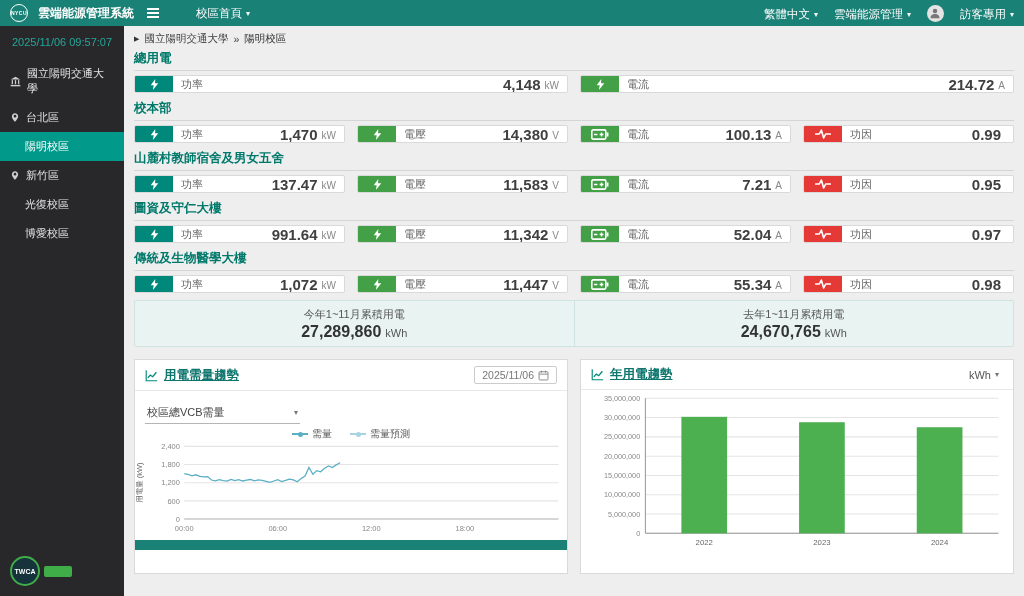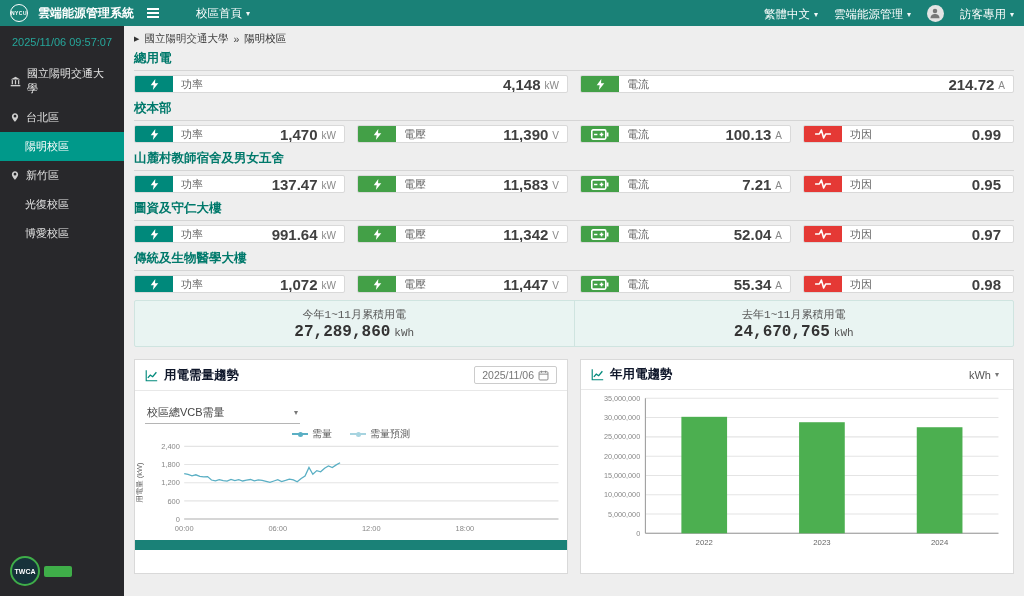--- a/index.html
+++ b/index.html
@@ -49,32 +49,32 @@
   .metric-section { margin-bottom:7px; }
   .cards { display:flex; gap:12px; }
   .card { flex:1; background:#fff; border:1px solid #d9d9d9; border-radius:2px; height:18px;
     display:flex; align-items:center; overflow:hidden; }
   .card-icon { width:38px; height:100%; display:flex; align-items:center; justify-content:center; flex-shrink:0; }
   .card-label { font-size:11px; color:#666; margin-left:8px; white-space:nowrap; }
   .card-value { margin-left:auto; font-size:15px; font-weight:bold; color:#404040; white-space:nowrap; }
   .card-unit { font-size:10px; color:#888; margin:2px 8px 0 4px; }
 
   .summary { display:flex; background:#e9f4f2; border:1px solid #cfe4e0; border-radius:2px; margin:2px 0 12px; }
-  .summary-half { flex:1; text-align:center; padding:6px 0 5px;font-family:Liberation Mono, monospace; }
+  .summary-half { flex:1; text-align:center; padding:6px 0 5px; }
   .summary-half.right { border-left:1px solid #cfe4e0; }
   .summary-label { font-size:11px; color:#555; }
   .summary-value { font-size:16px; font-weight:bold; color:#333; margin-top:1px; }
   .summary-unit { font-size:11px; font-weight:normal; color:#555; margin-left:4px; }
 
   
   .charts { display:flex; gap:12px; height:215px; }
   .chart-card { flex:1; background:#fff; border:1px solid #d9d9d9; display:flex; flex-direction:column; }
   .chart-header { display:flex; align-items:center; gap:6px; padding:6px 10px;
     border-bottom:1px solid #e8e8e8; }
-  .chart-title { color:#0f172a; font-weight:bold; font-size:12.5px; }
+  .chart-title { color:#0f766e; font-weight:bold; font-size:12.5px;text-decoration:underline; }
   .chart-icon { display:flex; align-items:center; }
   .date-box { margin-left:auto; border:1px solid #ccc; border-radius:2px; font-size:10.5px;
     color:#777; padding:2px 7px; display:flex; align-items:center; gap:4px; cursor:pointer; }
   .unit-select { margin-left:auto; font-size:11px; color:#555; display:flex; align-items:center;
     gap:4px; cursor:pointer; padding:2px 4px; }
   .caret2 { font-size:8px; color:#777; }
   .series-select { margin:11px 10px 1px; width:155px; border-bottom:1px solid #b5b5b5;
     font-size:11px; color:#444; padding:3px 2px; display:flex; justify-content:space-between;
     align-items:center; cursor:pointer; }
   .legend { display:flex; justify-content:center; gap:18px; font-size:10px; color:#555; margin:2px 0 0; }
@@ -218,21 +218,21 @@
               <div class="card-value">1,470</div>
               <div class="card-unit">kW</div>
             </div>
             <div class="card">
               <div class="card-icon" style="background: rgb(67, 160, 71);">
                 <svg viewBox="0 0 24 24" width="13" height="15">
                   <path d="M13.5 2 L5 13.5 h5.5 L9 22 L19 9.5 h-6 Z" fill="#fff"></path>
                 </svg>
               </div>
               <div class="card-label">電壓</div>
-              <div class="card-value">11,390</div>
+              <div class="card-value">14,380</div>
               <div class="card-unit">V</div>
             </div>
             <div class="card">
               <div class="card-icon" style="background: rgb(67, 160, 71);">
                 <svg viewBox="0 0 27 18" width="18" height="13">
                   <rect x="1.2" y="2" width="21" height="14" rx="2" fill="none" stroke="#fff" stroke-width="2.4"></rect>
                   <rect x="23.4" y="6" width="2.8" height="6" fill="#fff"></rect>
                   <rect x="4.6" y="7.9" width="5" height="2.2" fill="#fff"></rect>
                   <rect x="13" y="7.9" width="5.6" height="2.2" fill="#fff"></rect>
                   <rect x="14.7" y="6.2" width="2.2" height="5.7" fill="#fff"></rect>

